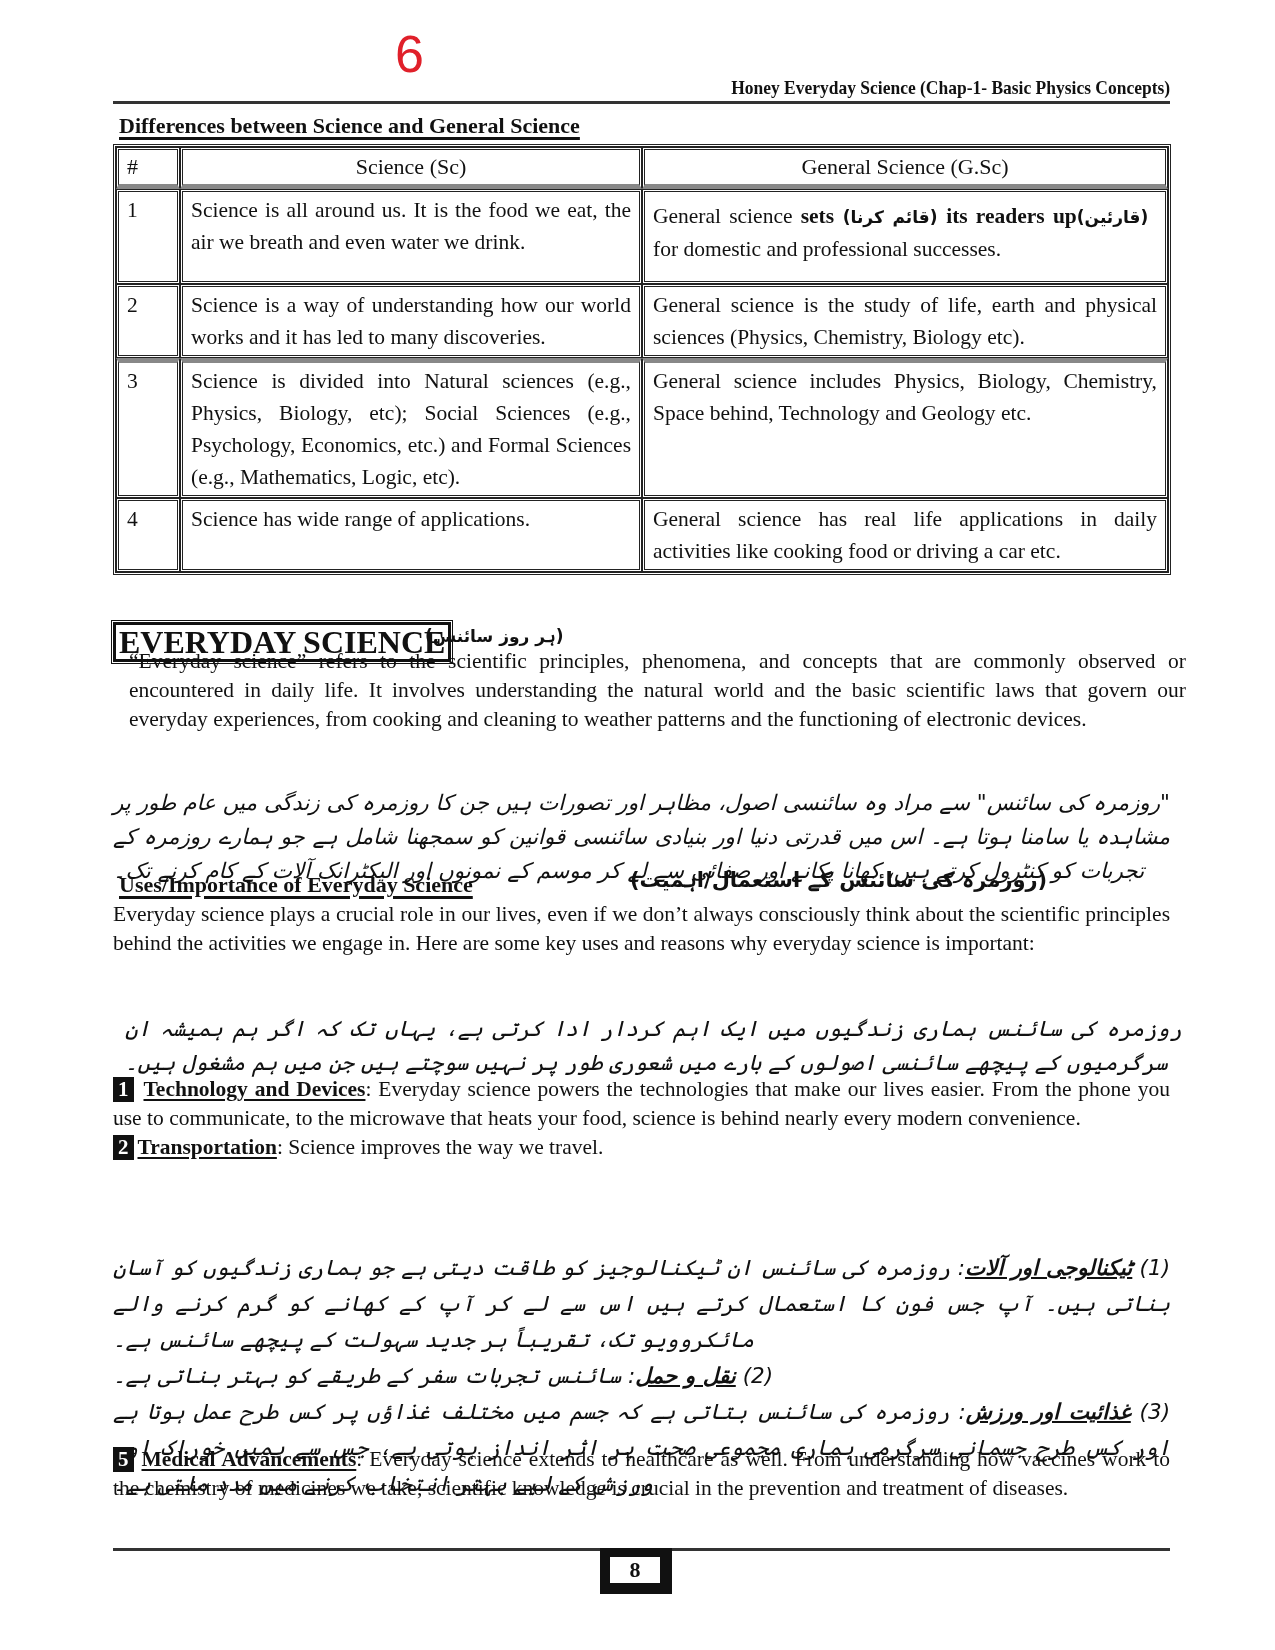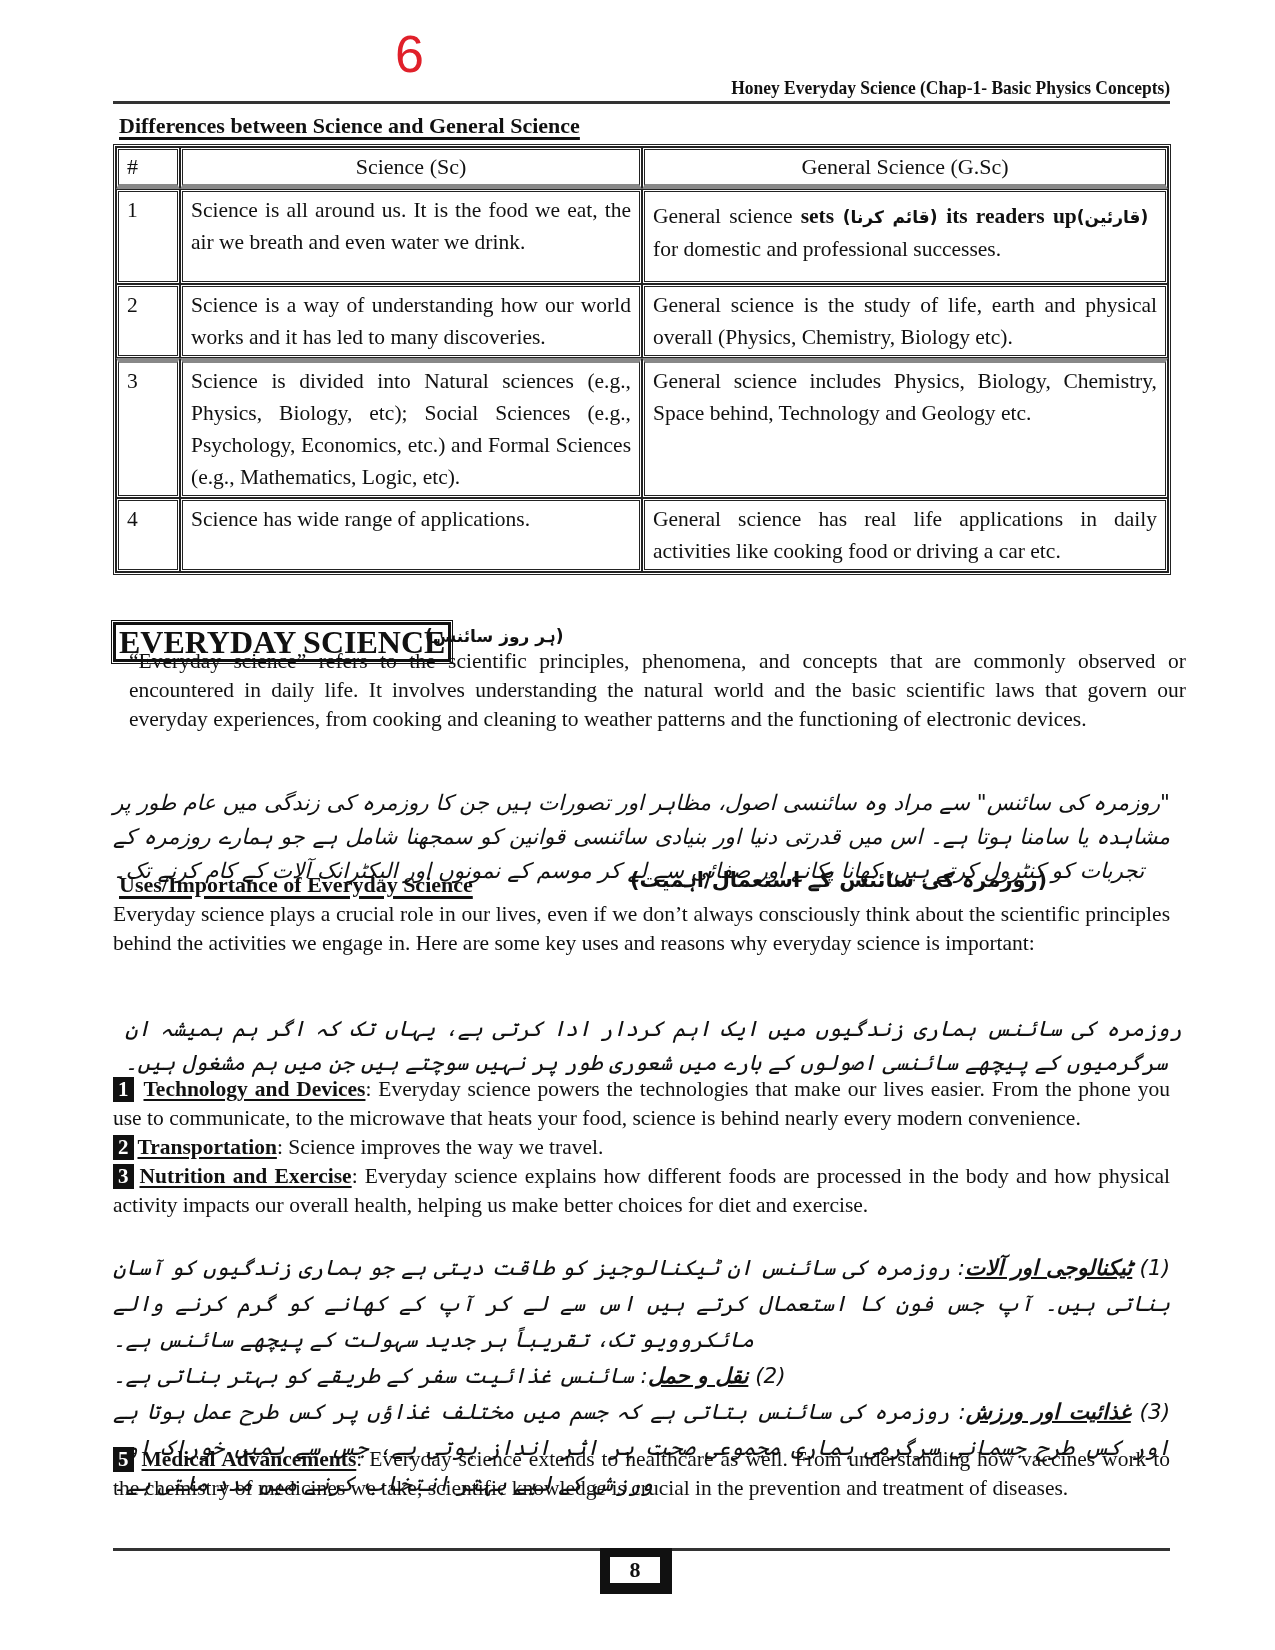--- a/index.html
+++ b/index.html
@@ -54,21 +54,21 @@
   <tr style="height:95px;">
     <td class="num">1</td>
     <td class="sc">Science is all around us. It is the food we eat, the air we breath and even water we drink.</td>
     <td class="gsc" style="padding-top:8px;margin-left:36px;">
       <span>General science </span><b>sets</b><b class="urdu"> (قائم کرنا) </b><b>its readers up</b><b class="urdu"> (قارئین) </b><span>for domestic and professional successes.</span>
     </td>
   </tr>
   <tr>
     <td class="num">2</td>
     <td class="sc">Science is a way of understanding how our world works and it has led to many discoveries.</td>
-    <td class="gsc">General science is the study of life, earth and physical overall (Physics, Chemistry, Biology etc).</td>
+    <td class="gsc">General science is the study of life, earth and physical sciences (Physics, Chemistry, Biology etc).</td>
   </tr>
   <tr class="thick-top">
     <td class="num">3</td>
     <td class="sc">Science is divided into Natural sciences (e.g., Physics, Biology, etc); Social Sciences (e.g., Psychology, Economics, etc.) and Formal Sciences (e.g., Mathematics, Logic, etc).</td>
     <td class="gsc">General science includes Physics, Biology, Chemistry, Space behind, Technology and Geology etc.</td>
   </tr>
   <tr>
     <td class="num">4</td>
     <td class="sc">Science has wide range of applications.</td>
     <td class="gsc">General science has real life applications in daily activities like cooking food or driving a car etc.</td>
@@ -88,31 +88,28 @@
 <p class="body-para" style="top:900px; margin:0;">Everyday science plays a crucial role in our lives, even if we don’t always consciously think about the scientific principles behind the activities we engage in. Here are some key uses and reasons why everyday science is important:</p>
 <p class="body-para urdu-para" style="top:1000px; margin:12px; line-height:34px;">روزمرہ کی سائنس ہماری زندگیوں میں ایک اہم کردار ادا کرتی ہے، یہاں تک کہ اگر ہم ہمیشہ ان سرگرمیوں کے پیچھے سائنسی اصولوں کے بارے میں شعوری طور پر نہیں سوچتے ہیں جن میں ہم مشغول ہیں۔</p>
 
 <div class="body-para" style="top:1075px;">
   <div>
     <span class="num-badge">1</span><span class="item-head">Technology and Devices</span><span>: Everyday science powers the technologies that make our lives easier. From the phone you use to communicate, to the microwave that heats your food, science is behind nearly every modern convenience.</span>
   </div>
   <div>
     <span class="num-badge" style="margin-right:4px;">2</span><span class="item-head">Transportation</span><span>: Science improves the way we travel.</span>
   </div>
-  <div>
-    <span class="num-badge" style="margin-right:6px;">3</span><span class="item-head">Nutrition and Exercise</span><span>: Everyday science explains how different foods are processed in the body and how physical activity impacts our overall health, helping us make better choices for diet and exercise.</span>
-  </div>
 </div>
 
 <div class="body-para urdu-para" style="top:1250px; line-height:36px;">
   <div>
     <span>(1)</span> <span class="urdu-item-head">ٹیکنالوجی اور آلات</span><span>: روزمرہ کی سائنس ان ٹیکنالوجیز کو طاقت دیتی ہے جو ہماری زندگیوں کو آسان بناتی ہیں۔ آپ جس فون کا استعمال کرتے ہیں اس سے لے کر آپ کے کھانے کو گرم کرنے والے مائکروویو تک، تقریباً ہر جدید سہولت کے پیچھے سائنس ہے۔</span>
   </div>
   <div>
-    <span>(2)</span> <span class="urdu-item-head">نقل و حمل</span><span>: سائنس غذائیت سفر کے طریقے کو بہتر بناتی ہے۔</span>
+    <span>(2)</span> <span class="urdu-item-head">نقل و حمل</span><span>: سائنس تجربات سفر کے طریقے کو بہتر بناتی ہے۔</span>
   </div>
   <div>
     <span>(3)</span> <span class="urdu-item-head">غذائیت اور ورزش</span><span>: روزمرہ کی سائنس بتاتی ہے کہ جسم میں مختلف غذاؤں پر کس طرح عمل ہوتا ہے اور کس طرح جسمانی سرگرمی ہماری مجموعی صحت پر اثر انداز ہوتی ہے، جس سے ہمیں خوراک اور ورزش کے لیے بہتر انتخاب کرنے میں مدد ملتی ہے۔</span>
   </div>
 </div>
 
 <div class="body-para" style="top:1445px;">
   <span class="num-badge" style="margin-right:8px;">5</span><span class="item-head">Medical Advancements</span><span>: Everyday science extends to healthcare as well. From understanding how vaccines work to the chemistry of medicines we take, scientific knowledge is crucial in the prevention and treatment of diseases.</span>
 </div>
 

